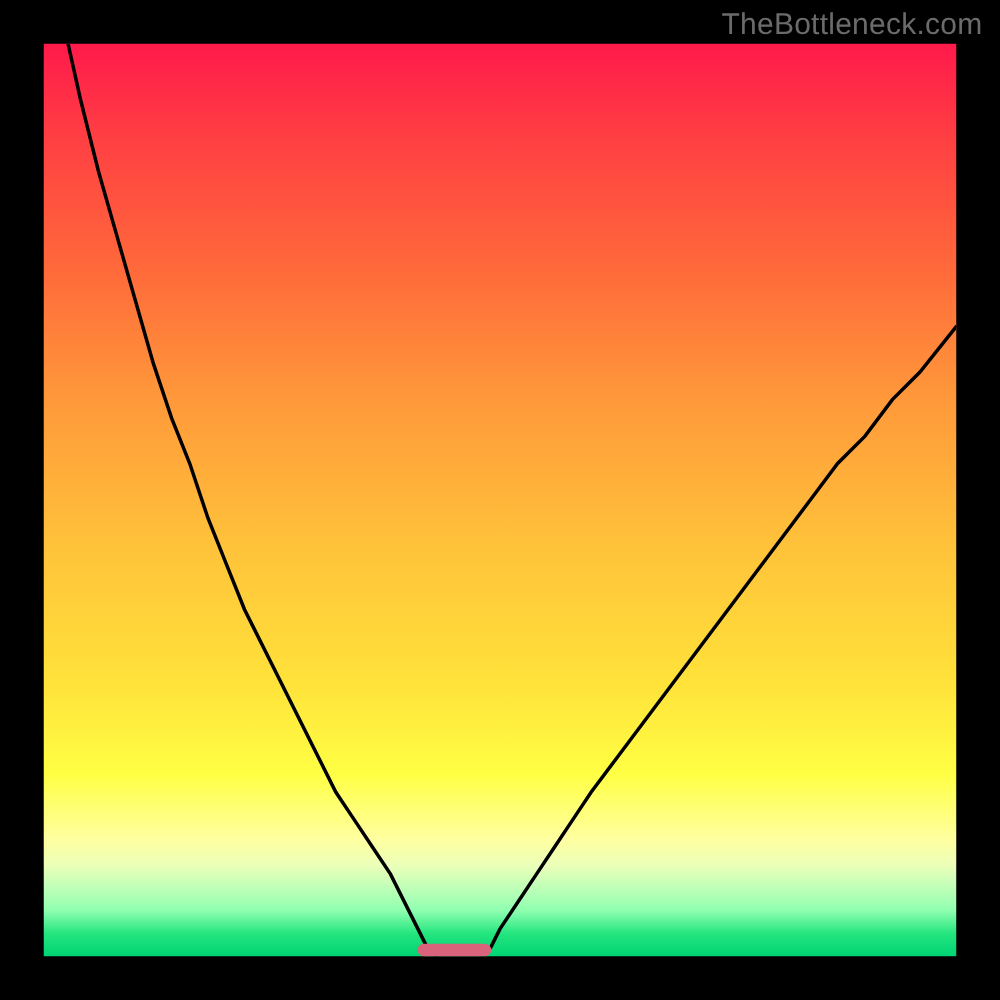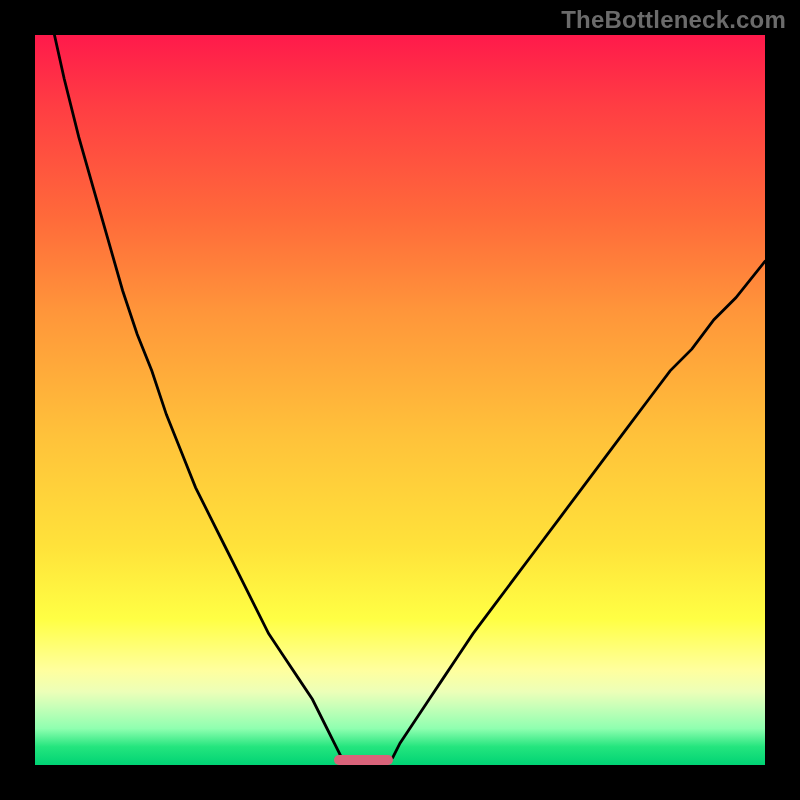--- a/index.html
+++ b/index.html
@@ -54,21 +54,21 @@
     height: 10px;
     border-radius: 5px;
     background: #d9637a;
   }
   .watermark {
     position: absolute;
     top: 6px;
     right: 14px;
     color: #6b6b6b;
     font-size: 24px;
-    font-weight: 700;
+    font-weight: 400;
     letter-spacing: 0.2px;
   }
 </style>
 </head>
 <body>
 
 <div class="frame">
   <div class="plot">
     <svg viewBox="0 0 730 730" preserveAspectRatio="none">
       <path id="left-curve" fill="none" stroke="#000" stroke-width="2.8" stroke-linecap="round" d="M0.0 -94.9 L14.6 -21.9 L29.2 43.8 L43.8 102.2 L58.4 153.3 L73.0 204.4 L87.6 255.5 L102.2 299.3 L116.8 335.8 L131.4 379.6 L146.0 416.1 L160.6 452.6 L175.2 481.8 L189.8 511.0 L204.4 540.2 L219.0 569.4 L233.6 598.6 L248.2 620.5 L262.8 642.4 L277.4 664.3 L292.0 693.5 L299.3 708.1 L306.6 722.7 L313.9 730.0"></path>

